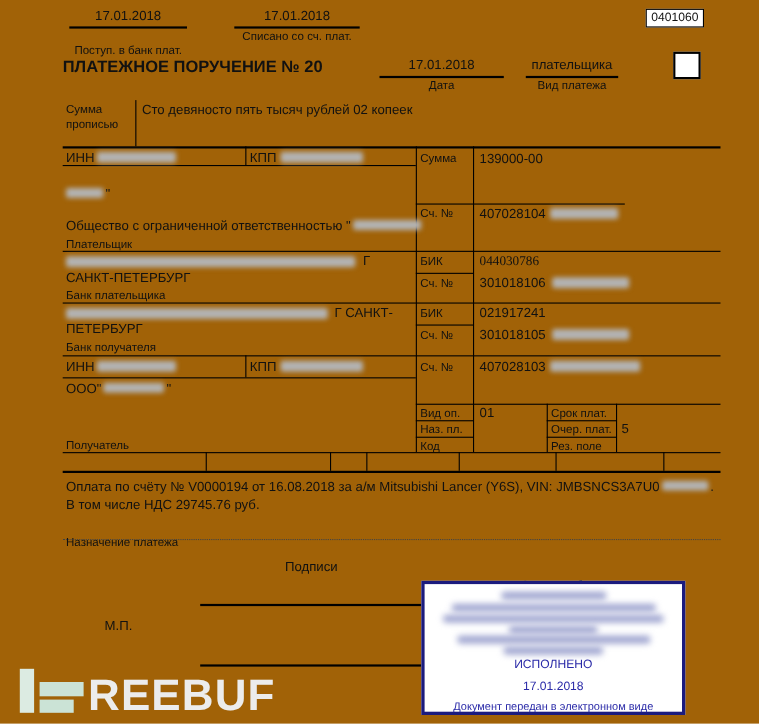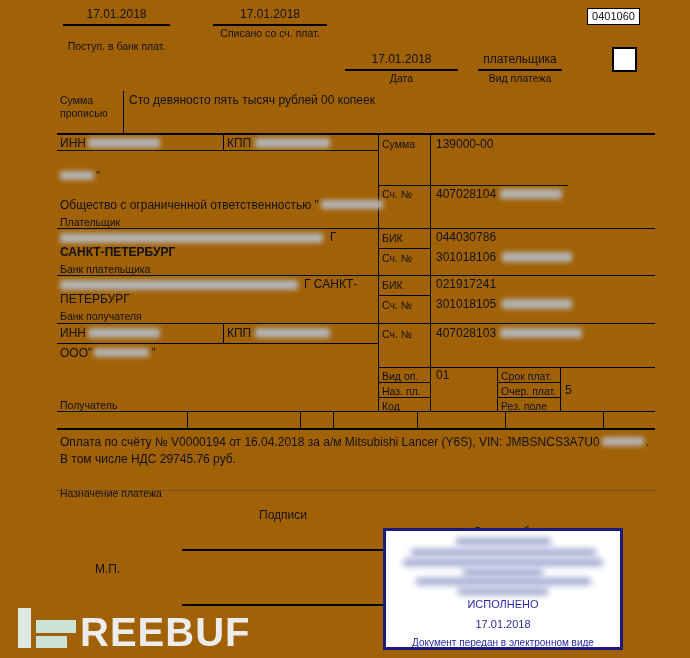--- a/index.html
+++ b/index.html
@@ -31,32 +31,33 @@
   <div class="t ctr" style="left:63px;top:8px;width:107px;">17.01.2018</div>
   <div class="hl" style="left:63px;top:24px;width:107px;height:1.5px;"></div>
   <div class="t sm ctr" style="left:55px;top:27px;width:123px;margin-top:13px;">Поступ. в банк плат.</div>
 
   <div class="t ctr" style="left:213px;top:8px;width:114px;">17.01.2018</div>
   <div class="hl" style="left:213px;top:24px;width:114px;height:1.5px;"></div>
   <div class="t sm ctr" style="left:205px;top:27px;width:130px;">Списано со сч. плат.</div>
 
   <div class="box t ctr" style="left:587px;top:8px;width:51px;height:15px;font-size:11px;line-height:15px;">0401060</div>
 
+  <div class="t b" style="left:57px;top:54px;font-size:15px;">ПЛАТЕЖНОЕ ПОРУЧЕНИЕ № 20</div>
   <div class="t ctr" style="left:345px;top:53px;width:113px;">17.01.2018</div>
   <div class="hl" style="left:345px;top:69px;width:113px;height:1.5px;"></div>
   <div class="t sm ctr" style="left:345px;top:72px;width:113px;">Дата</div>
   <div class="t ctr" style="left:478px;top:53px;width:84px;">плательщика</div>
   <div class="hl" style="left:478px;top:69px;width:84px;height:1.5px;"></div>
   <div class="t sm ctr" style="left:478px;top:72px;width:84px;">Вид платежа</div>
   <div class="box" style="left:612px;top:47px;width:21px;height:21px;border-width:2px;"></div>
 
   <div class="t sm" style="left:60px;top:94px;">Сумма</div>
   <div class="t sm" style="left:60px;top:107px;">прописью</div>
   <div class="vl" style="left:123px;top:91px;height:42px;"></div>
-  <div class="t" style="left:129px;top:94px;">Сто девяносто пять тысяч рублей 00 копеек</div>
+  <div class="t" style="left:129px;top:94px;">Сто девяносто пять тысяч рублей 02 копеек</div>
 
   <div class="hl" style="left:57px;top:133px;width:598px;height:2px;"></div>
   <div class="vl" style="left:223px;top:133px;height:17px;"></div>
   <div class="hl" style="left:57px;top:150px;width:321px;"></div>
   <div class="hl" style="left:57px;top:228px;width:598px;"></div>
   <div class="hl" style="left:57px;top:275px;width:598px;"></div>
   <div class="hl" style="left:57px;top:323px;width:598px;"></div>
   <div class="vl" style="left:223px;top:323px;height:20px;"></div>
   <div class="hl" style="left:57px;top:343px;width:321px;"></div>
   <div class="hl" style="left:57px;top:411px;width:598px;"></div>
@@ -90,24 +91,24 @@
   <div class="t sm" style="left:60px;top:216px;">Плательщик</div>
 
   <div class="t sm" style="left:382px;top:138px;">Сумма</div>
   <div class="t" style="left:436px;top:138px;">139000-00</div>
   <div class="t sm" style="left:382px;top:188px;">Сч. №</div>
   <div class="t" style="left:436px;top:188px;">407028104</div>
   <div class="rb" style="left:500px;top:189px;width:62px;"></div>
 
   <div class="rb" style="left:60px;top:233px;width:263px;"></div>
   <div class="t" style="left:330px;top:231px;">Г</div>
-  <div class="t" style="left:60px;top:246px;font-weight:bold;">САНКТ-ПЕТЕРБУРГ</div>
+  <div class="t" style="left:60px;top:246px;">САНКТ-ПЕТЕРБУРГ</div>
   <div class="t sm" style="left:60px;top:263px;">Банк плательщика</div>
   <div class="t sm" style="left:382px;top:232px;">БИК</div>
-  <div class="t" style="left:436px;top:231px;">044030786</div>
+  <div class="t" style="left:436px;top:231px;font-family:Liberation Serif, serif;">044030786</div>
   <div class="t sm" style="left:382px;top:252px;">Сч. №</div>
   <div class="t" style="left:436px;top:251px;">301018106</div>
   <div class="rb" style="left:502px;top:252px;width:70px;"></div>
 
   <div class="rb" style="left:60px;top:280px;width:238px;"></div>
   <div class="t" style="left:304px;top:278px;">Г САНКТ-</div>
   <div class="t" style="left:60px;top:293px;">ПЕТЕРБУРГ</div>
   <div class="t sm" style="left:60px;top:310px;">Банк получателя</div>
   <div class="t sm" style="left:382px;top:279px;">БИК</div>
   <div class="t" style="left:436px;top:278px;">021917241</div>
@@ -127,21 +128,21 @@
 
   <div class="t sm" style="left:382px;top:370px;">Вид оп.</div>
   <div class="t" style="left:436px;top:369px;">01</div>
   <div class="t sm" style="left:501px;top:370px;">Срок плат.</div>
   <div class="t sm" style="left:382px;top:385px;">Наз. пл.</div>
   <div class="t sm" style="left:501px;top:385px;">Очер. плат.</div>
   <div class="t" style="left:565px;top:384px;">5</div>
   <div class="t sm" style="left:382px;top:400px;">Код</div>
   <div class="t sm" style="left:501px;top:400px;">Рез. поле</div>
 
-  <div style="position:absolute;left:60px;top:434px;width:598px;font-size:12px;line-height:16.5px;"><span>Оплата по счёту № V0000194 от 16.04.2018 за а/м Mitsubishi Lancer (Y6S), VIN: JMBSNCS3A7U0</span><span class="rbi" style="width:42px;"></span><span>. В том числе НДС 29745.76 руб.</span></div>
+  <div style="position:absolute;left:60px;top:434px;width:598px;font-size:12px;line-height:16.5px;"><span>Оплата по счёту № V0000194 от 16.08.2018 за а/м Mitsubishi Lancer (Y6S), VIN: JMBSNCS3A7U0</span><span class="rbi" style="width:42px;"></span><span>. В том числе НДС 29745.76 руб.</span></div>
   <div class="t sm" style="left:60px;top:487px;">Назначение платежа</div>
   <div class="dotted" style="left:57px;top:490px;width:598px;"></div>
 
   <div class="t ctr" style="left:243px;top:509px;width:80px;">Подписи</div>
   <div class="t ctr" style="left:454px;top:526px;width:120px;">Отметки банка</div>
   <div class="hl" style="left:182px;top:549px;width:201px;height:1.5px;"></div>
   <div class="t" style="left:95px;top:563px;">М.П.</div>
   <div class="hl" style="left:182px;top:604px;width:201px;height:1.5px;"></div>
 
   <div class="stamp">

